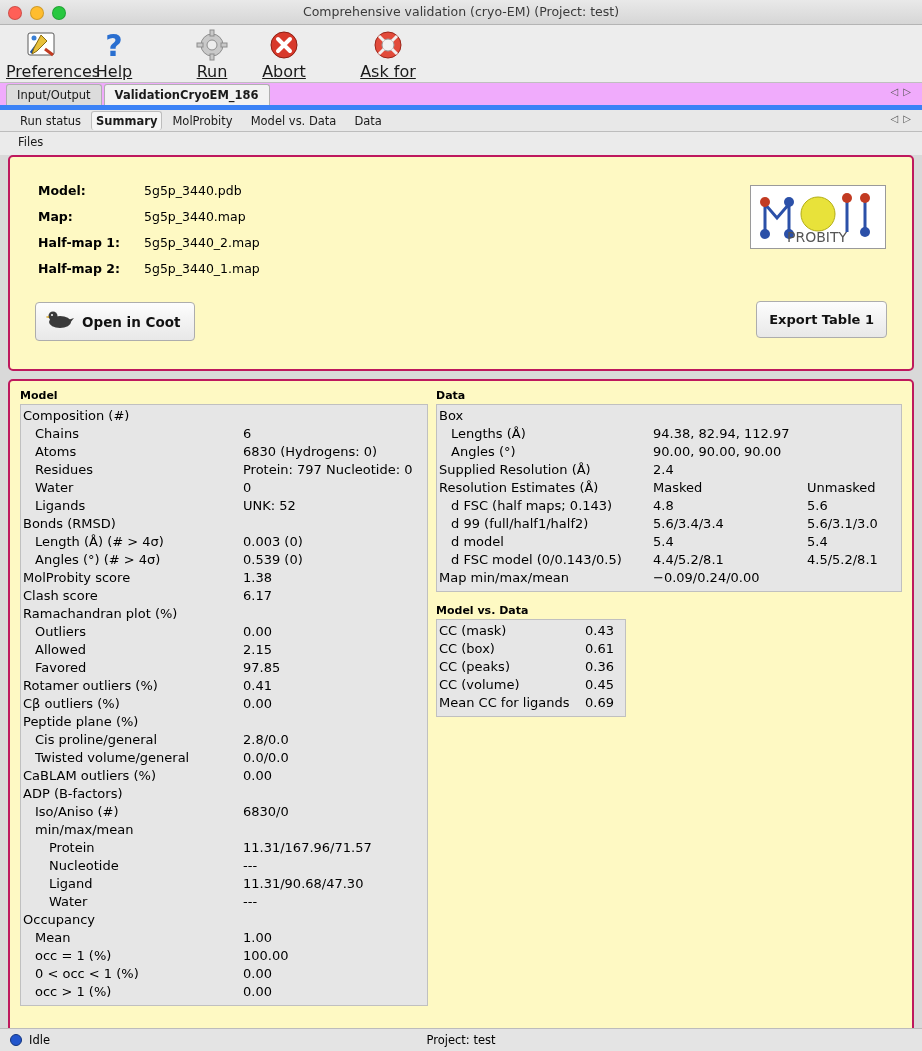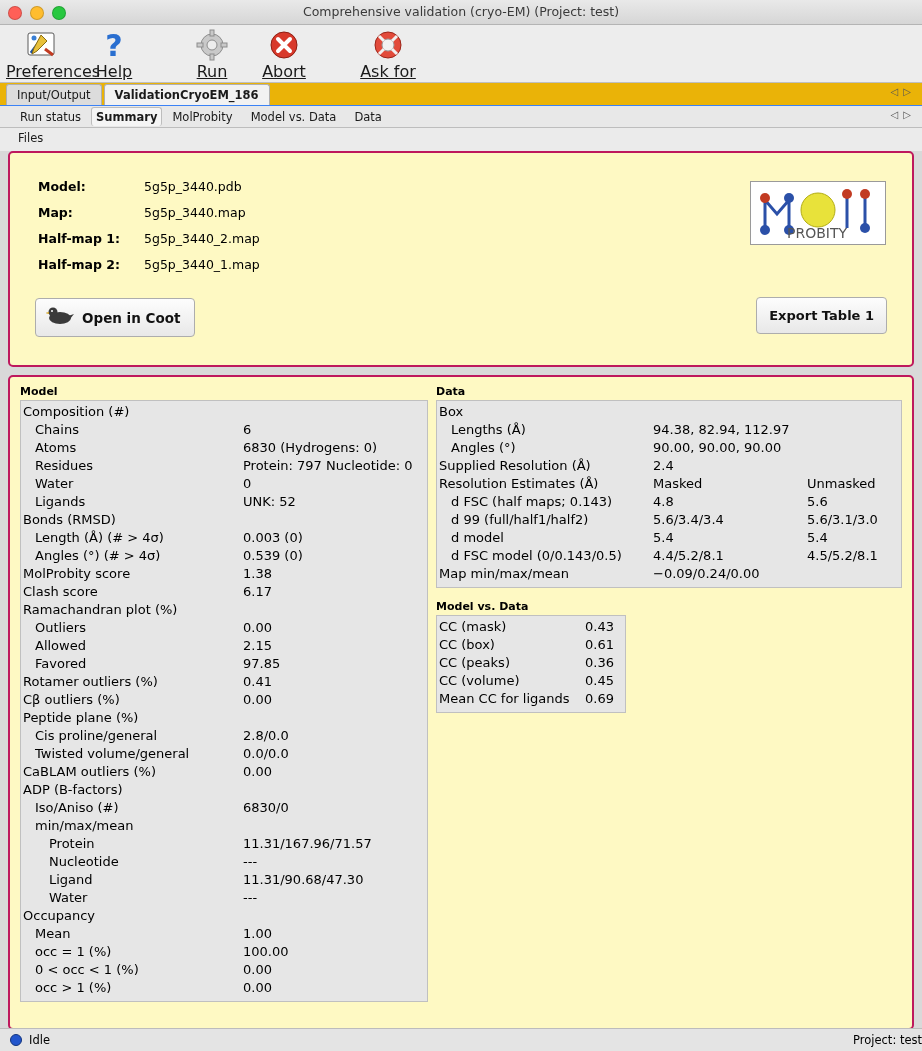--- a/index.html
+++ b/index.html
@@ -78,22 +78,22 @@
   .tool .tlabel {
     font-size: 16px;
     color: #1a1a1a;
     margin-top: 0px;
     text-decoration: underline;
   }
   .tool.wide { width: 84px; }
   .tool.spacer { width: 26px; }
   
   .tabbar-outer {
-    background: #eab308;
-    border-bottom: 1px solid #3b82f6;
+    background: #f0abfc;
+    border-bottom: 5px solid #3b82f6;
     display: flex;
     height: 22px;
     position: relative;
     flex: 0 0 auto;
   }
   .tabbar {
     display: flex;
     align-items: flex-end;
     height: 22px;
     padding-left: 6px;
@@ -280,21 +280,21 @@
     width: 10px;
     height: 10px;
     border-radius: 50%;
     background: #2255cc;
     margin-right: 7px;
     border: 1px solid #13357d;
   }
   .status-project {
     position: absolute;
     left: 0; right: 0;
-    text-align: right;
+    text-align: center;
     font-size: 11.5px;
   }
 </style>
 </head>
 <body>
 
 <div class="window">
 
   <div class="titlebar">
     <div class="traffic">

